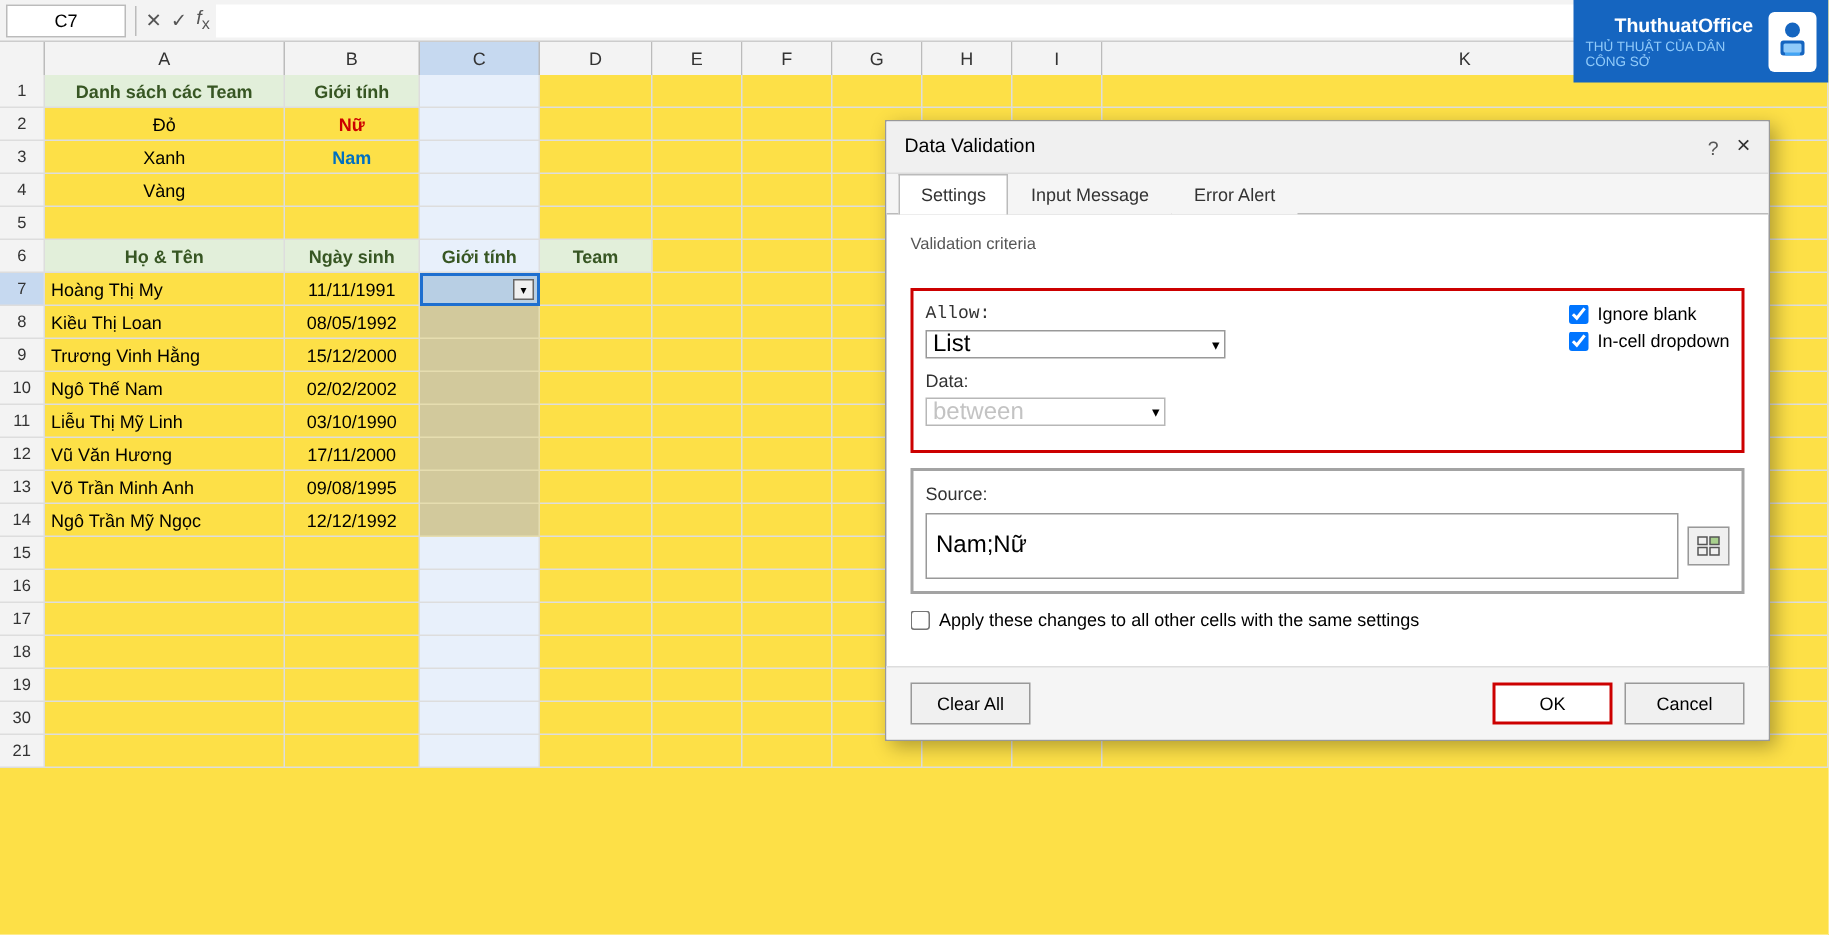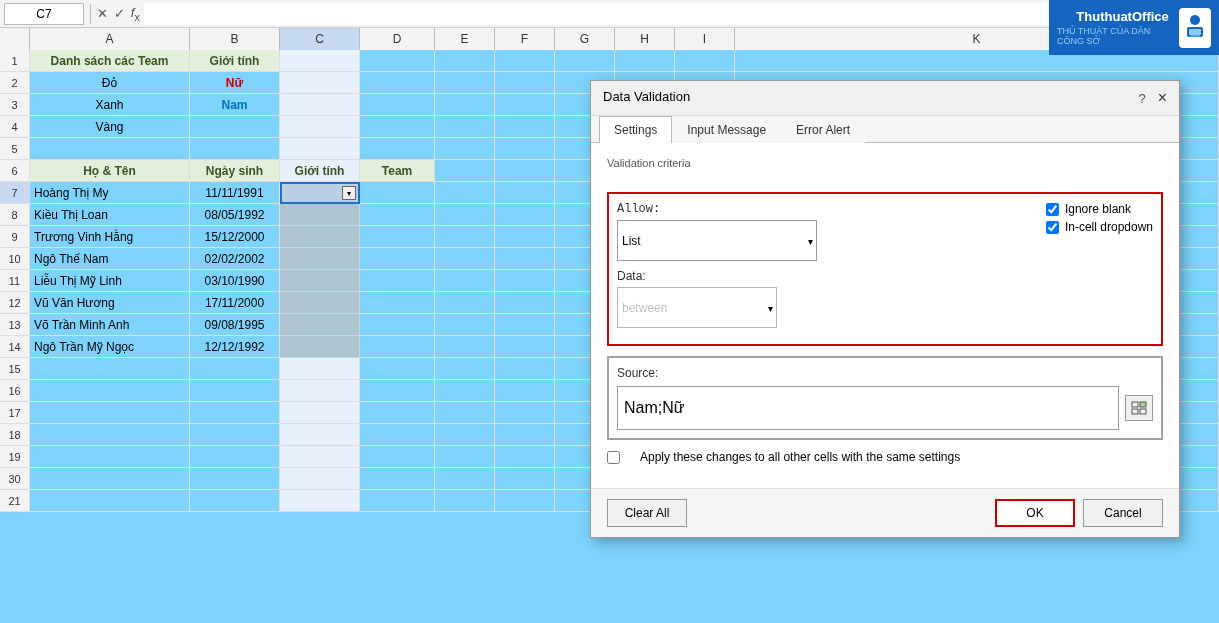--- a/index.html
+++ b/index.html
@@ -1,19 +1,19 @@
 <!DOCTYPE html>
 <html><head>
   <meta charset="utf-8">
   <style>
     * { box-sizing: border-box; margin: 0; padding: 0; }
     body { font-family: 'Segoe UI', Arial, sans-serif; font-size: 12px; background: #fff; overflow: hidden; }
 
     
-    .spreadsheet-container { width: 1219px; height: 623px; position: relative; background: #7dd3fc; }
+    .spreadsheet-container { width: 1219px; height: 623px; position: relative; background: #fde047; }
 
     
     .formula-bar {
       display: flex; align-items: center;
       height: 28px; border-bottom: 1px solid #ccc;
       background: #f3f3f3; padding: 0 4px; gap: 4px;
     }
     .cell-ref-box {
       width: 80px; height: 22px; border: 1px solid #bbb;
       text-align: center; font-size: 12px; background: #fff;
@@ -90,21 +90,21 @@
     .dialog-tab.active { background: #fff; border-color: #bbb; border-bottom-color: #fff; }
 
     .dialog-body { padding: 14px 16px; }
 
     .section-label { font-size: 11px; color: #555; margin-bottom: 23px; }
 
     .red-border-box { border: 2px solid #c00; padding: 8px; margin-bottom: 10px; }
     .red-border-box2 { border: 2px solid #a3a3a3; padding: 8px; margin-bottom: 10px; }
     .form-label { font-size: 12px; color: #333; min-width: 40px; }
     .form-select {
-      height: 41px; font-size: 12px; border: 1px solid #999; padding: 0 4px;
+      height: 19px; font-size: 16px; border: 1px solid #999; padding: 0 4px;
       background: #fff; appearance: none; -webkit-appearance: none;
       padding-right: 20px; position: relative;
     }
     .select-wrapper { position: relative; display: inline-block; }
     .select-wrapper::after { content: '▾'; position: absolute; right: 4px; top: 50%; transform: translateY(-50%); pointer-events: none; font-size: 10px; }
     .select-wide { width: 200px; }
     .select-medium { width: 160px; }
 
     .checkboxes-col { display: flex; flex-direction: column; gap: 4px; margin-left: auto; }
     .checkbox-row { display: flex; align-items: flex-end; gap: 6px; font-size: 12px; }
@@ -114,21 +114,21 @@
     .source-input {
       flex: 1; height: 44px; border: 1px solid #999; font-size: 16px;
       padding: 0 6px; background: #fff;
     }
     .source-btn {
       width: 28px; height: 26px; border: 1px solid #999; background: #f0f0f0;
       cursor: pointer; display: flex; align-items: center; justify-content: center;
       font-size: 10px;
     }
 
-    .apply-row { margin: 10px 0; display: flex; align-items: flex-end; gap: 20px; font-size: 12px; }
+    .apply-row { margin: 10px 0; display: flex; align-items: flex-end; gap: 6px; font-size: 12px; }
     .apply-row input[type=checkbox] { width: 13px; height: 13px; }
 
     .dialog-footer {
       display: flex; align-items: center; justify-content: space-between;
       padding: 10px 16px; border-top: 1px solid #ddd; background: #f5f5f5;
     }
     .btn {
       height: 28px; min-width: 80px; font-size: 12px;
       border: 1px solid #999; background: #f0f0f0; cursor: pointer;
       padding: 0 12px;

